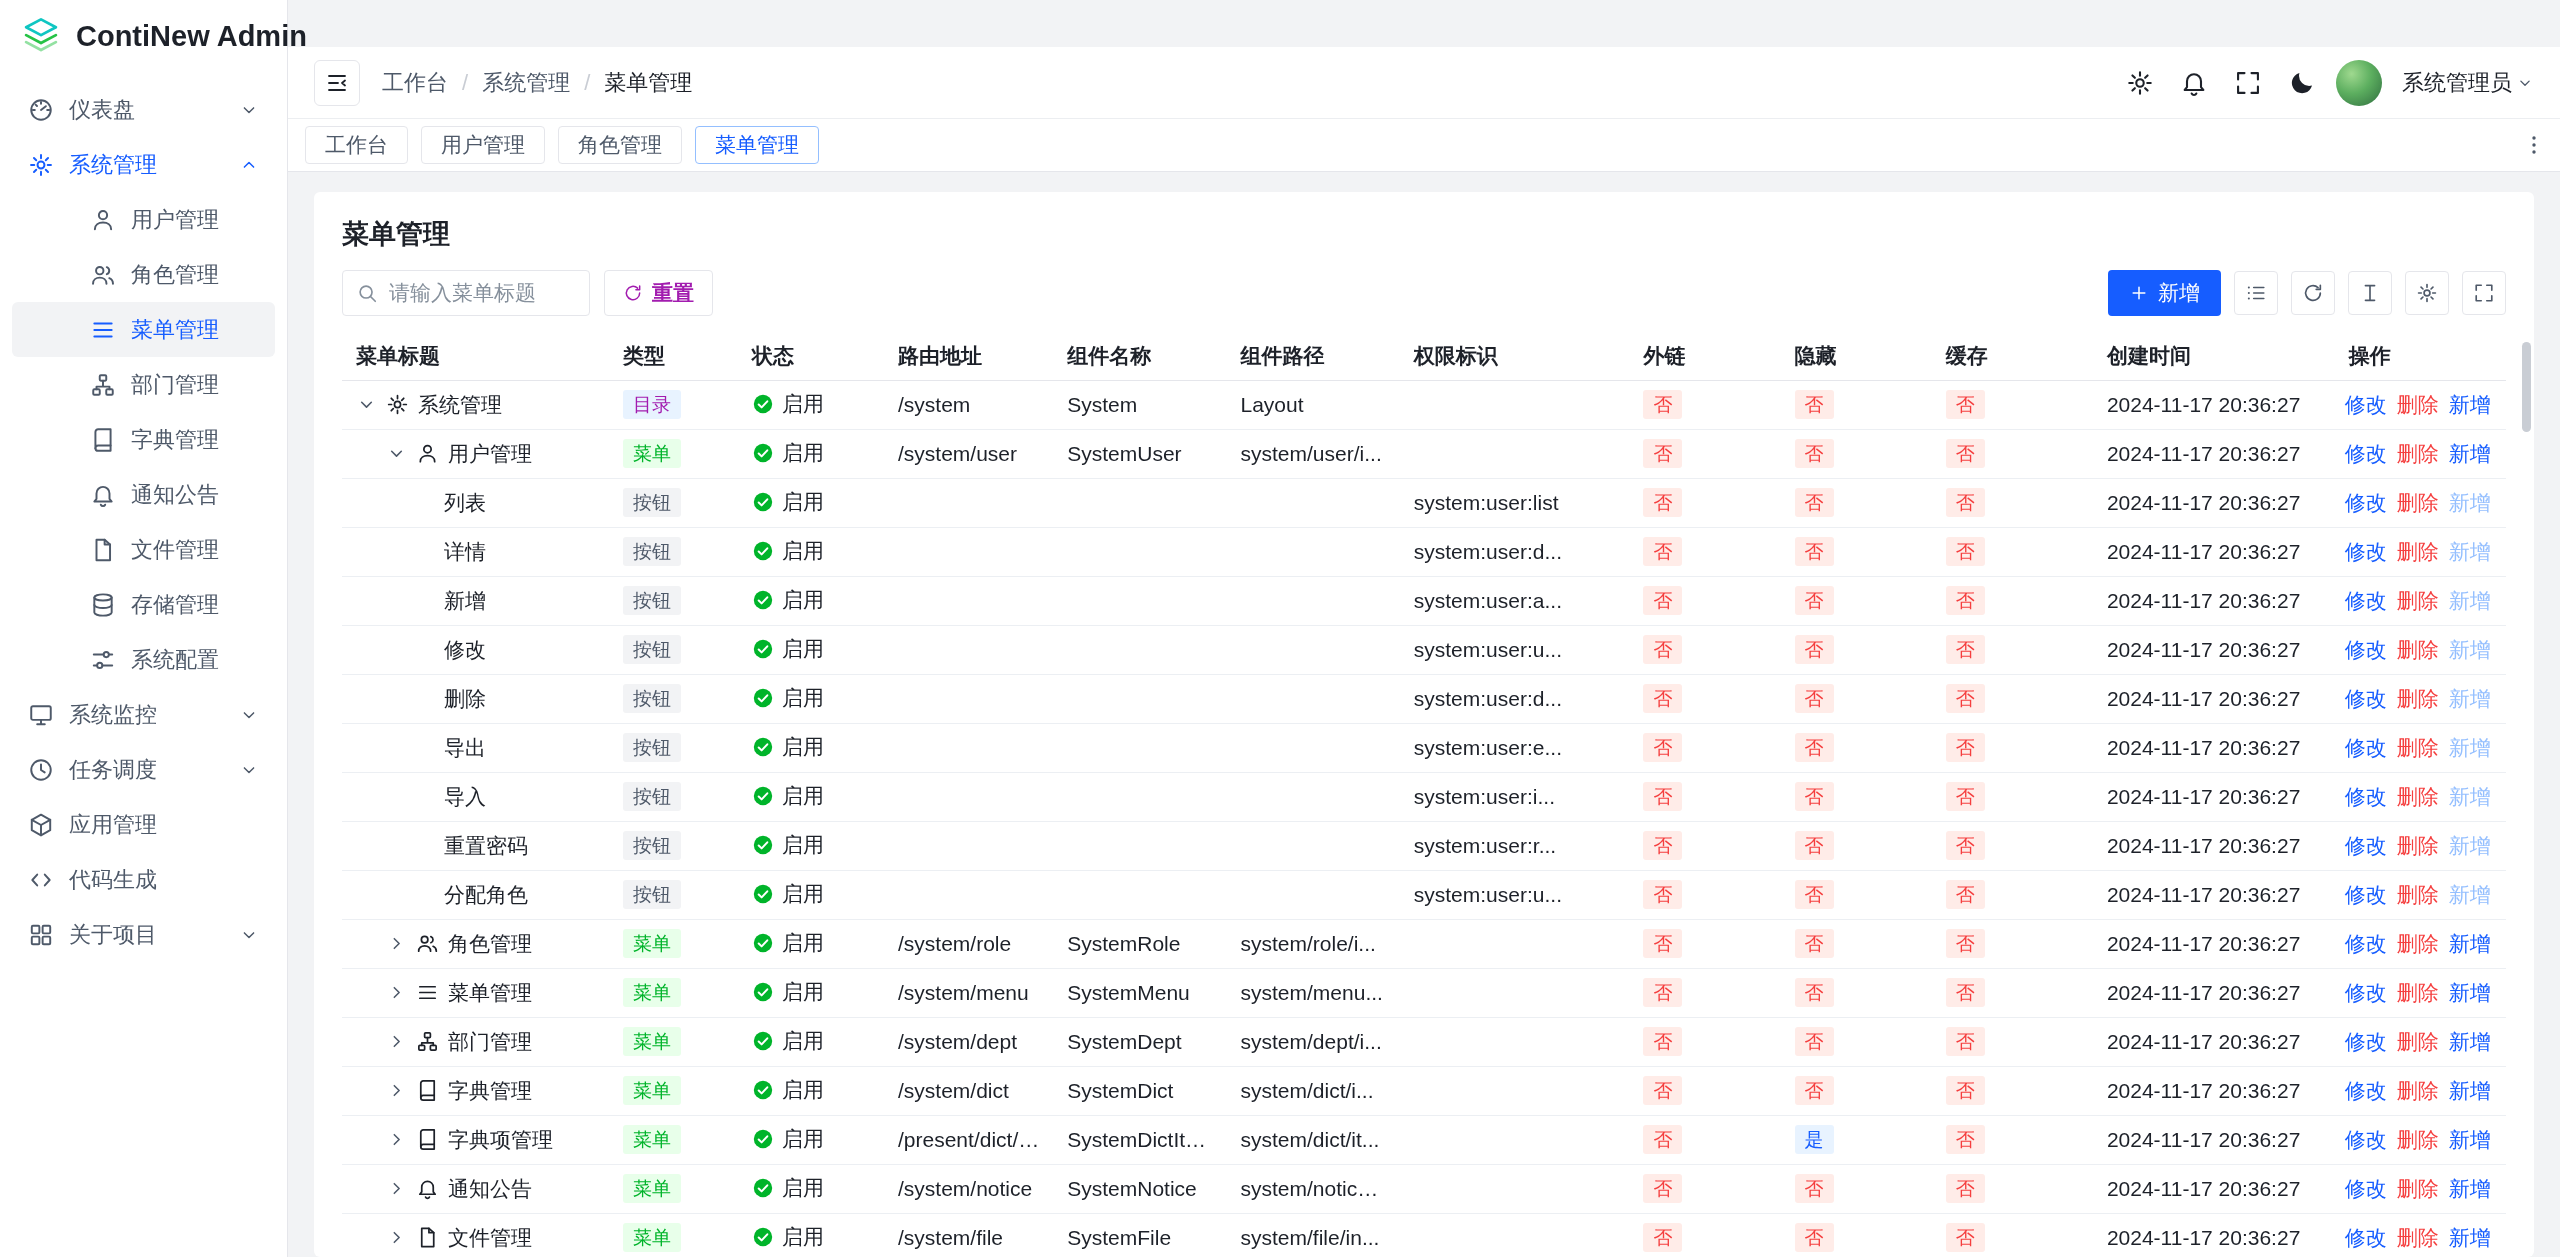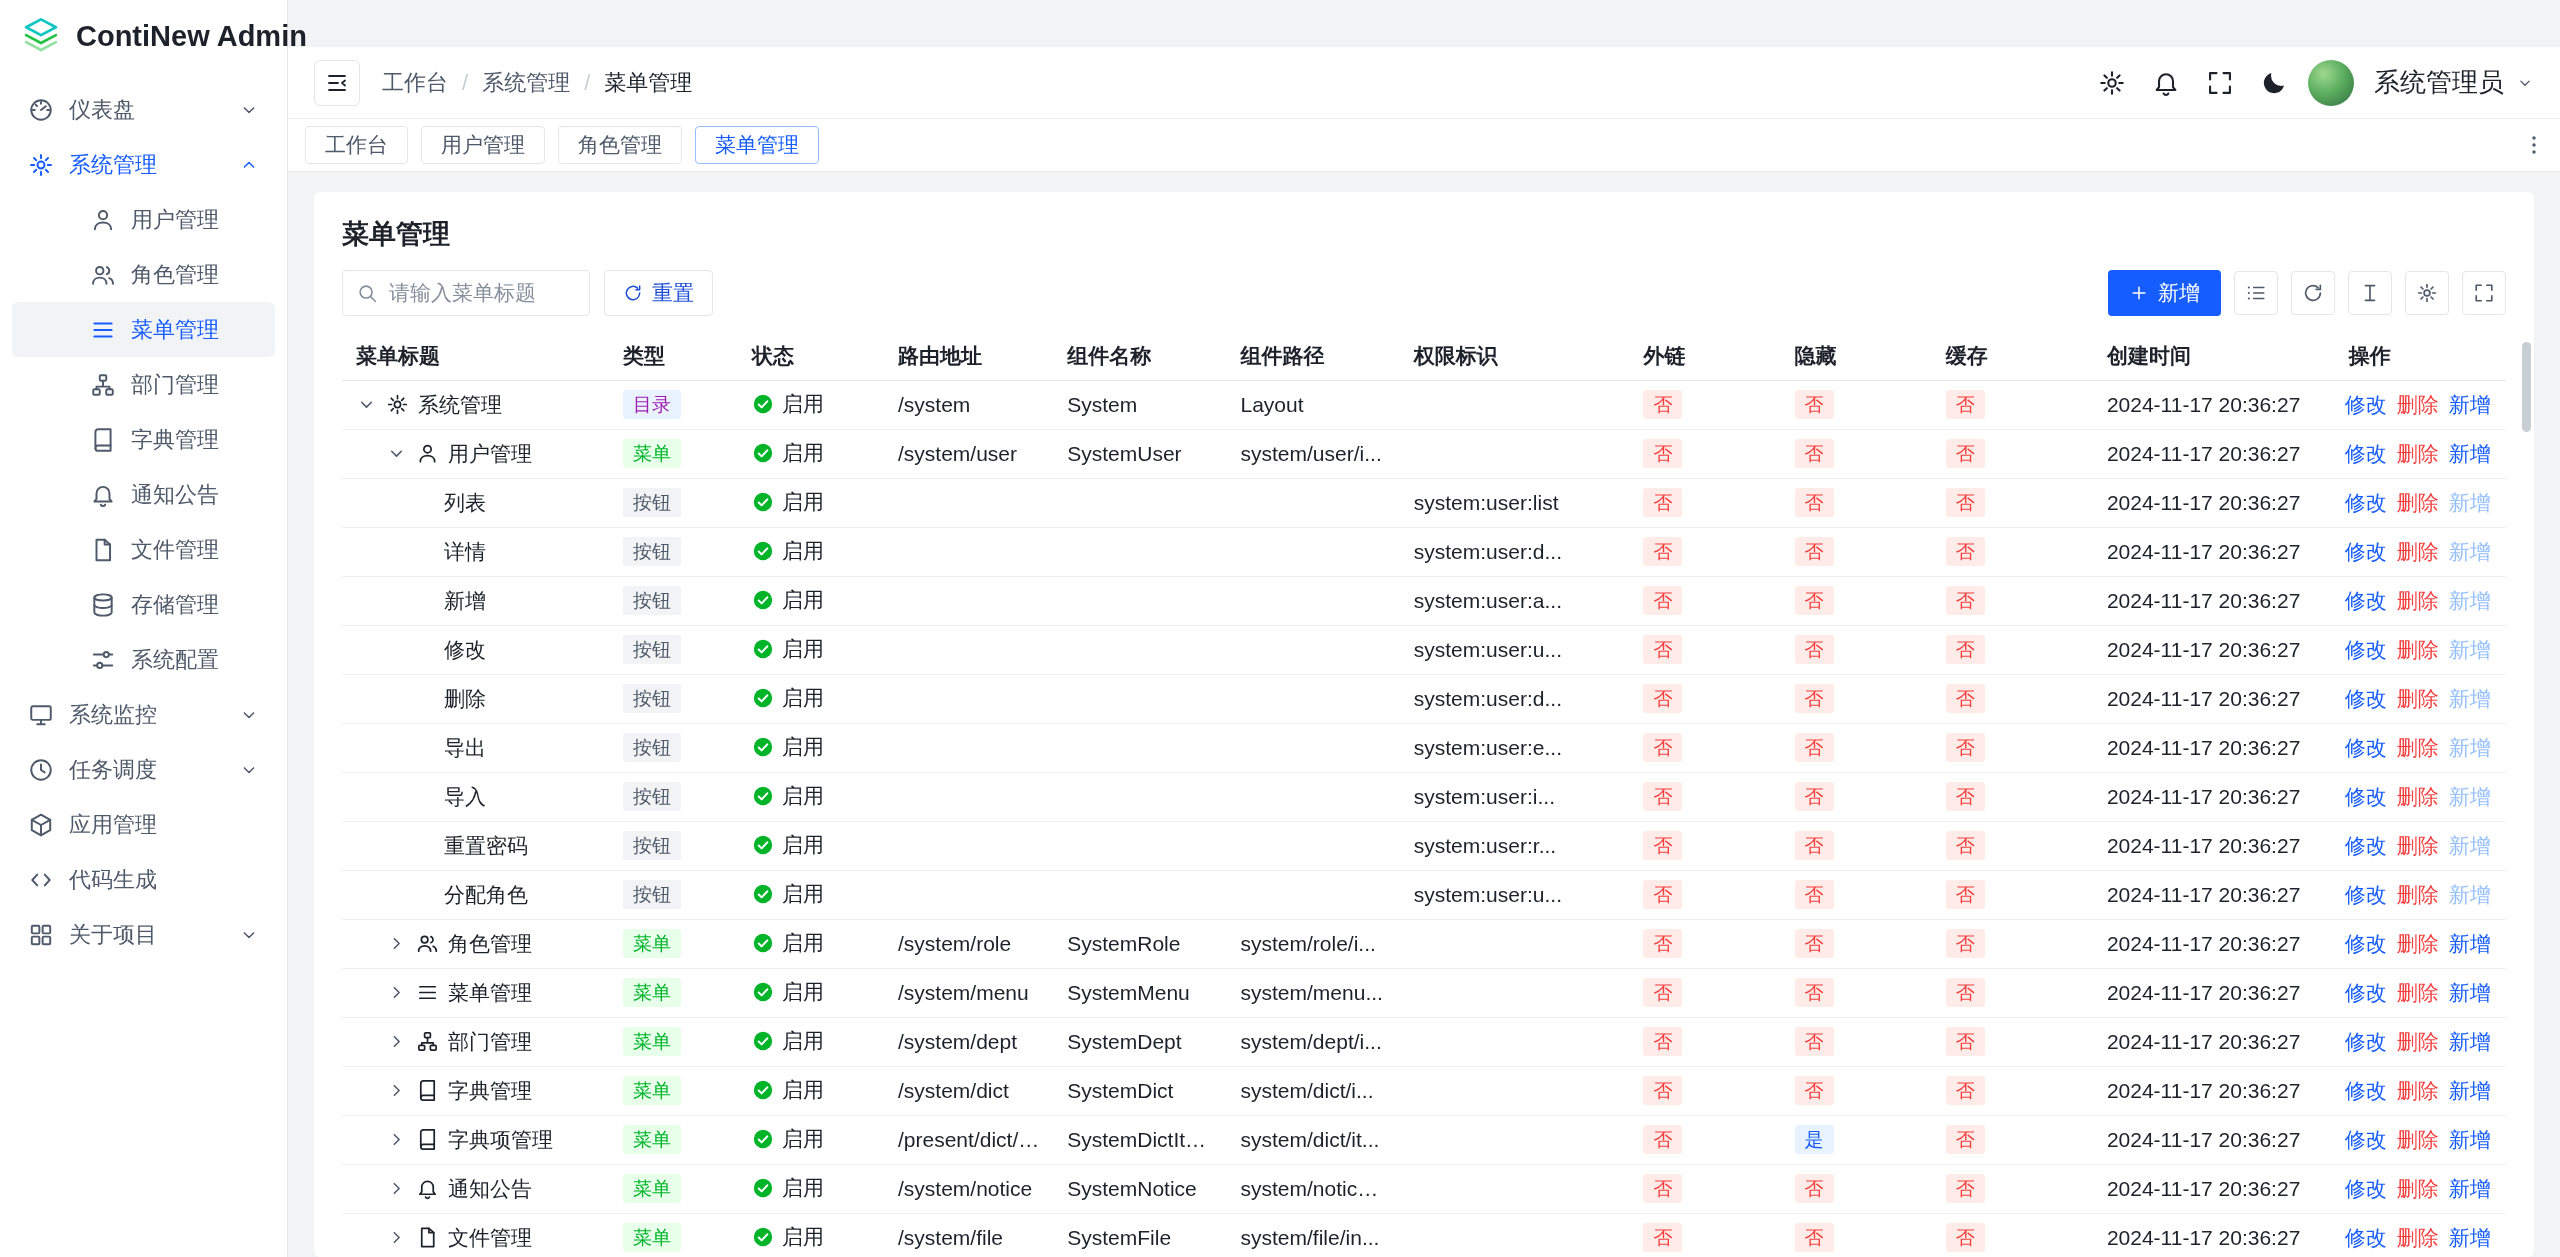--- a/index.html
+++ b/index.html
@@ -36,42 +36,42 @@
   .collapse-btn { width:46px; height:46px; border:1px solid #e5e6eb; border-radius:6px; background:#fff; display:flex; align-items:center; justify-content:center; color:#1d2129; cursor:pointer; padding:0; }
   .fold-icon { width:24px; height:24px; }
   .breadcrumb { display:flex; align-items:center; gap:14px; font-size:22px; color:#4e5969; }
   .bc-sep { color:#c9cdd4; }
   .bc-last { color:#1d2129; }
   .topbar-right { margin-left:auto; display:flex; align-items:center; gap:20px; }
   .topbar-icons { display:flex; align-items:center; gap:26px; }
   .top-icon { width:28px; height:28px; color:#1d2129; cursor:pointer; }
   .avatar { width:46px; height:46px; border-radius:50%; cursor:pointer;
     background: radial-gradient(circle at 34% 30%, #9fd98f 0%, #5cae5f 45%, #2e6b3e 100%); }
-  .user-menu { display:flex; align-items:center; gap:12px; font-size:26px; color:#1d2129; cursor:pointer; }
+  .user-menu { display:flex; align-items:center; gap:4px; font-size:22px; color:#1d2129; cursor:pointer; }
   .caret-icon { width:18px; height:18px; color:#4e5969; }
 
   .tabbar { height:53px; min-height:53px; background:#fff; display:flex; align-items:center; gap:13px; padding-left:17px; border-bottom:1px solid #e5e6eb; }
   .tabs { display:flex; align-items:center; gap:13px; }
   .tab { height:38px; display:flex; align-items:center; padding:0 19px; border:1px solid #e5e6eb; border-radius:4px; background:#fff; font-size:21px; color:#4e5969; cursor:pointer; white-space:nowrap; }
   .tab-active { color:#165dff; border-color:#94bfff; }
   .tab-more { margin-left:auto; width:52px; height:52px; display:flex; align-items:center; justify-content:center; background:#fff; cursor:pointer; }
   .more-icon { width:24px; height:24px; color:#4e5969; }
 
   
   .content { flex:1; min-height:0; display:flex; flex-direction:column; padding:20px 26px 0; }
   .card { flex:1; min-height:0; background:#fff; border-radius:6px; padding:20px 28px 0; position:relative; display:flex; flex-direction:column; overflow:hidden; }
   .page-title { font-size:27px; font-weight:700; color:#1d2129; margin:4px 0 18px; }
 
   .toolbar { display:flex; align-items:center; gap:14px; margin-bottom:16px; }
   .search-box { width:248px; height:46px; border:1px solid #e5e6eb; border-radius:4px; background:#fff; display:flex; align-items:center; gap:9px; padding:0 13px; }
   .search-icon { width:22px; height:22px; color:#86909c; }
   .search-box input { flex:1; min-width:0; border:none; outline:none; background:transparent; font-size:21px; font-family:inherit; color:#1d2129; }
   .search-box input::placeholder { color:#86909c; }
   .btn { height:46px; display:inline-flex; align-items:center; gap:9px; border-radius:4px; font-size:21px; cursor:pointer; font-family:inherit; }
-  .btn-plain { border:1px solid #e5e6eb; background:#fff; color:#1d4ed8; padding:0 18px; }
+  .btn-plain { border:1px solid #e5e6eb; background:#fff; color:#a21caf; padding:0 18px;font-weight:bold; }
   .btn-icon-glyph { width:20px; height:20px; }
   .toolbar-right { margin-left:auto; display:flex; align-items:center; gap:13px; }
   .btn-primary { border:none; background:#165dff; color:#fff; padding:0 21px; }
   .icon-btn { width:44px; height:44px; border:1px solid #e5e6eb; border-radius:4px; background:#fff; color:#4e5969; display:flex; align-items:center; justify-content:center; cursor:pointer; padding:0; }
   .tool-icon { width:22px; height:22px; }
 
   .table-wrap { flex:1; min-height:0; overflow:hidden; }
   table { width:100%; border-collapse:collapse; table-layout:fixed; }
   th, td { text-align:left; padding:0 14px; white-space:nowrap; overflow:hidden; text-overflow:ellipsis; }
   th { height:48px; border-bottom:1px solid #e5e6eb; font-weight:700; font-size:21px; color:#1d2129; }

